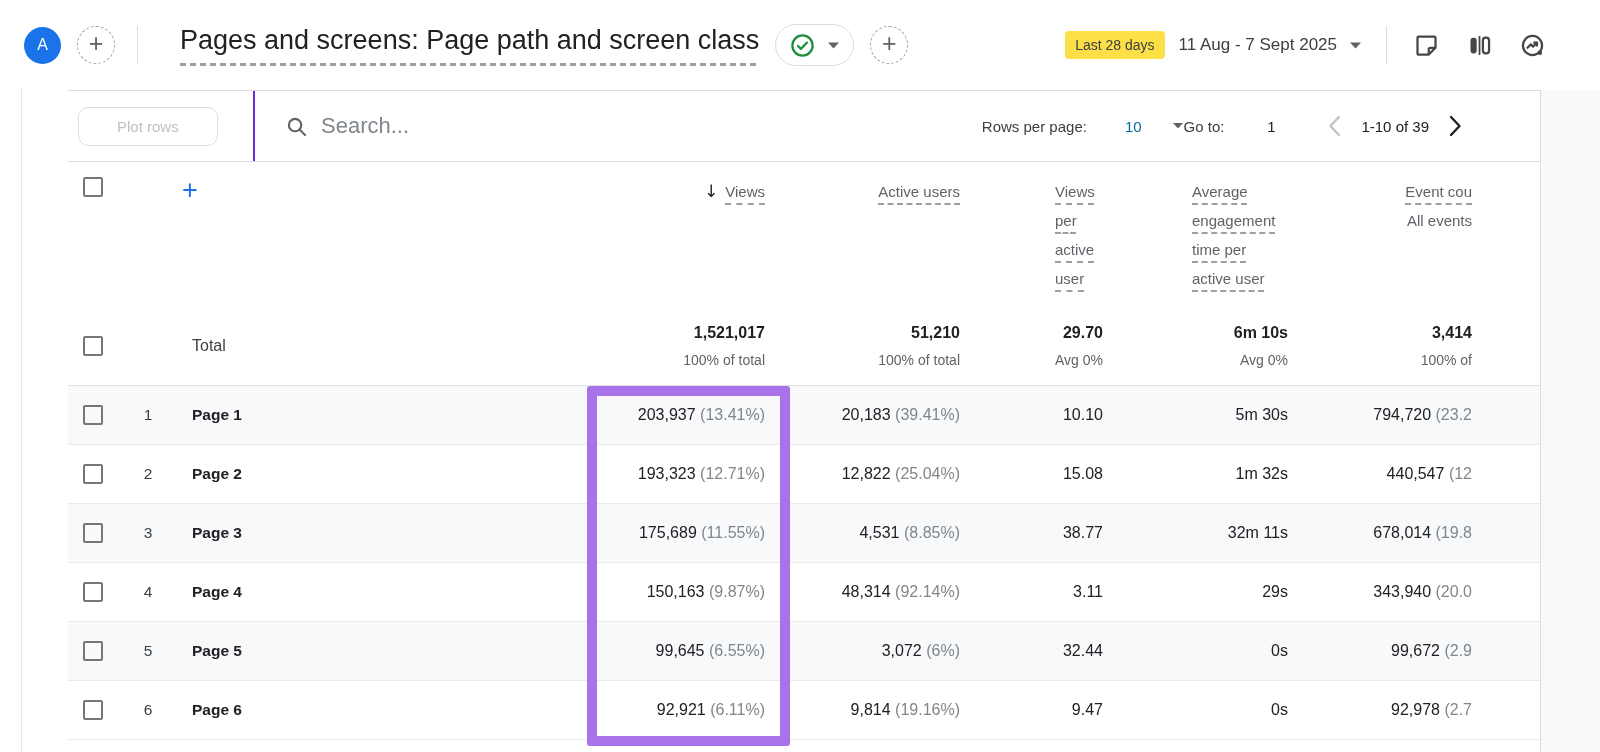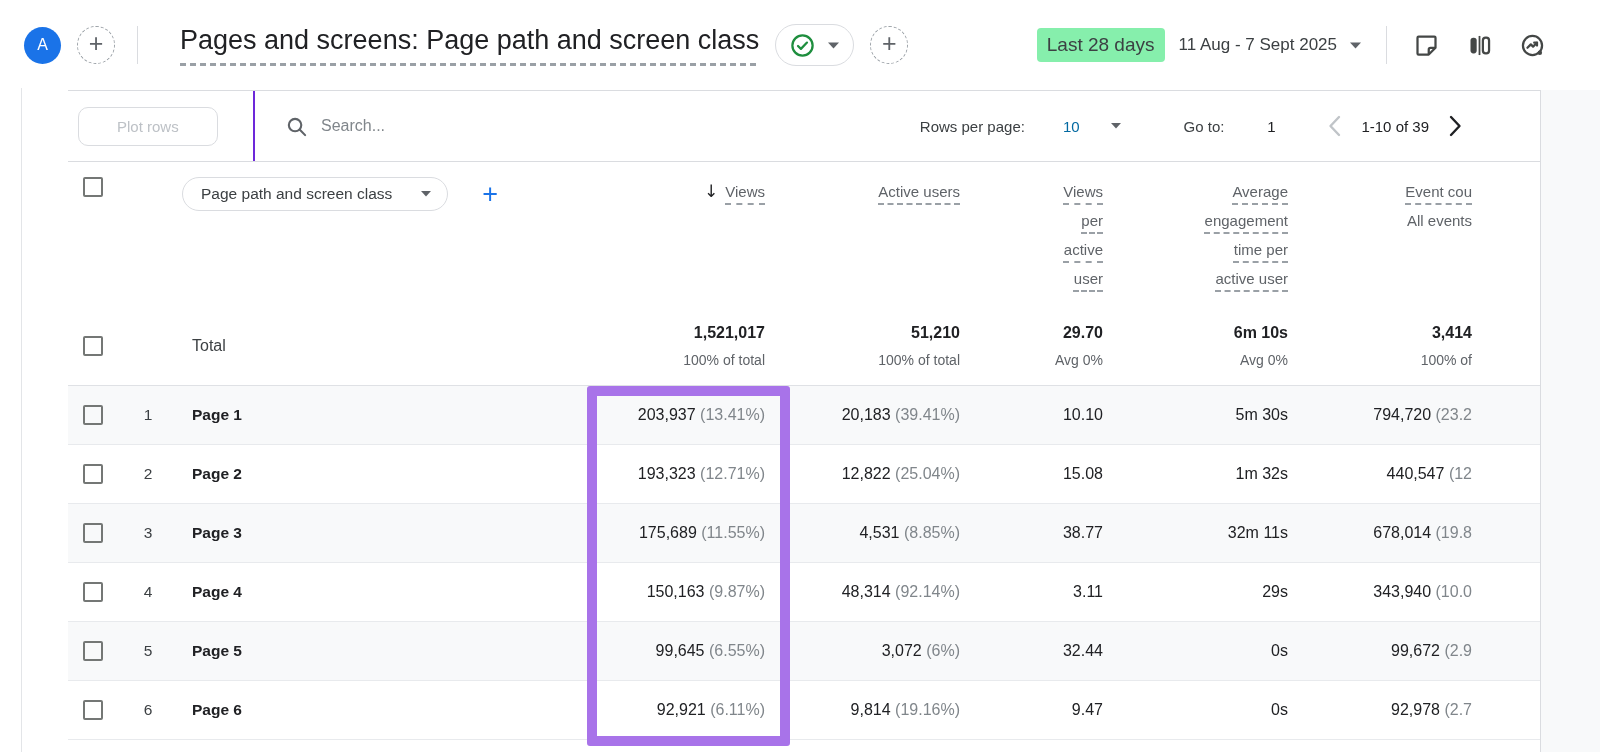--- a/index.html
+++ b/index.html
@@ -21,48 +21,48 @@
                color:#5f6368; font-size:25px; font-weight:300; display:flex; align-items:center;
                justify-content:center; margin-left:16px; flex:0 0 auto; cursor:pointer; line-height:1; padding-bottom:3px;}
   .vdiv { width:1px; height:38px; background:#dadce0; margin-left:22px; flex:0 0 auto; }
   .report-title { margin-left:42px; font-size:27px; color:#202124; position:relative;
                   padding-bottom:10px; white-space:nowrap; cursor:text; }
   .report-title::after { content:""; position:absolute; left:0; right:2px; bottom:0; height:3px;
     background:repeating-linear-gradient(90deg,#9aa0a6 0 6px, transparent 6px 10px); }
   .verify-pill { margin-left:16px; height:42px; border:1px solid #dadce0; border-radius:21px;
                  display:flex; align-items:center; padding:0 13px; gap:11px; cursor:pointer; }
   .top-right { margin-left:auto; margin-right:54px; display:flex; align-items:center; }
-  .chip { background:#86efac; color:#3c4043; font-size:19px; padding:6px 10px; border-radius:4px; }
+  .chip { background:#fde047; color:#3c4043; font-size:14px; padding:6px 10px; border-radius:4px; }
   .date-text { margin-left:14px; font-size:17px; color:#3c4043; white-space:nowrap; }
   .caret-m { margin-left:12px; }
   .top-right .vdiv { margin-left:24px; }
   .tool-icon { margin-left:26px; cursor:pointer; }
 
   
   .left-rail-line { position:absolute; left:21px; top:88px; width:1px; height:664px; background:#e3e5e8; }
   .right-strip { position:absolute; left:1540px; top:90px; width:60px; height:662px;
                  background:#f8f9fa; border-left:1px solid #dadce0; }
 
   
   .panel { position:absolute; left:68px; top:90px; width:1472px; height:662px;
            border-top:1px solid #dadce0; background:#fff; }
 
   .ttoolbar { height:71px; border-bottom:1px solid #dadce0; display:flex; align-items:center; }
   .plotcell { width:187px; height:100%; border-right:2px solid #6d28d9; display:flex; align-items:center; }
   .plot-btn { margin-left:10px; border:1px solid #dadce0; border-radius:10px; background:#fff;
               color:#bdc1c6; font-size:15px; font-family:inherit; padding:10px 38px; cursor:default; }
   .searchcell { display:flex; align-items:center; margin-left:30px; gap:13px; flex:0 1 auto; }
-  .search-input { border:none; outline:none; font-family:inherit; font-size:16px; color:#ec4899; width:320px; }
+  .search-input { border:none; outline:none; font-family:inherit; font-size:22px; color:#ec4899; width:320px; }
   .search-input::placeholder { color:#80868b; }
   .tb-right { margin-left:auto; margin-right:78px; display:flex; align-items:center;
               font-size:15px; color:#3c4043; white-space:nowrap; }
   .tb-val { color:#0369a1; }
   .rpp-val { margin-left:38px; }
   .rpp-caret { margin-left:30px; cursor:pointer; }
-  .goto-label { margin-left:62px; }
+  .goto-label { }
   .goto-input { margin-left:30px; width:34px; border:none; outline:none; font-family:inherit;
                 font-size:15px; color:#202124; text-align:center; background:transparent; }
   .pg-chev { margin-left:40px; cursor:pointer; }
   .pg-range { margin-left:20px; color:#202124; }
   .pg-chev-r { margin-left:20px; cursor:pointer; }
 
   
   .grid { display:grid; grid-template-columns:50px 60px 405px 207px 183px 143px 185px 171px 1fr; }
   .cell { min-width:0; }
   .c1 { display:flex; justify-content:center; }
@@ -78,21 +78,21 @@
   .thead { height:145px; padding-top:15px; align-items:start; font-size:15px; color:#5f6368; }
   .dim-zone { display:flex; align-items:center; gap:34px; padding-left:4px; }
   .dim-pill { border:1px solid #dadce0; border-radius:18px; height:34px; display:flex;
               align-items:center; padding:0 15px 0 18px; gap:28px; font-size:15.5px;
               color:#3c4043; cursor:pointer; white-space:nowrap; }
   .add-metric { color:#1a73e8; font-size:27px; font-weight:400; cursor:pointer; line-height:1; }
   .hcell { line-height:29px; cursor:pointer; }
   .h-label { text-decoration-line:underline; text-decoration-style:dashed;
              text-decoration-color:#9aa0a6; text-decoration-thickness:1.5px;
              text-underline-offset:6px; }
-  .h-wrap { display:inline-block; text-align:right; }
+  .h-wrap { display:inline-block; text-align:left; }
   .w-vpu { width:48px; }
   .w-aet { width:96px; }
   .sort-arrow { color:#202124; font-size:17px; margin-right:7px;
                 font-family:"DejaVu Sans", sans-serif; }
   .h-sub { color:#5f6368; font-size:15px; line-height:29px; }
 
   
   .trow-total { height:79px; align-items:center; border-bottom:1px solid #dfe1e5; }
   .total-label { font-size:16px; color:#3c4043; }
   .tot-val { font-size:16px; font-weight:bold; color:#202124; }
@@ -207,28 +207,20 @@
       </span>
     </div>
   </div>
 
   <div class="grid thead">
     <span class="cell c1">
         <span class="checkbox"></span>
       </span>
     <span class="cell c2"></span>
     <span class="cell c3 dim-zone">
-      <span class="dim-pill">
-        <span>Page path and screen class</span>
-        <span>
-          <svg width="12" height="8" viewBox="0 0 12 8">
-              <path d="M1 1l5 5.5L11 1z" fill="#5f6368"></path>
-            </svg>
-        </span>
-      </span>
       <span class="add-metric">+</span>
     </span>
     <span class="cell c4 hcell"><span class="sort-arrow">↓</span><span class="h-label">Views</span></span>
     <span class="cell c5 hcell"><span class="h-label">Active users</span></span>
     <span class="cell c6 hcell"><span class="h-label h-wrap w-vpu">Views per active user</span></span>
     <span class="cell c7 hcell"><span class="h-label h-wrap w-aet">Average engagement time per active user</span></span>
     <span class="cell c8 hcell">
       <div class="h-label">Event cou</div>
       <div class="h-sub">All events</div>
     </span>
@@ -305,21 +297,21 @@
   <div class="grid trow">
     <span class="cell c1">
           <span class="checkbox"></span>
         </span>
     <span class="cell c2">4</span>
     <span class="cell c3 rowname">Page 4</span>
     <span class="cell c4"><span class="val">150,163</span> <span class="pct">(9.87%)</span></span>
     <span class="cell c5"><span class="val">48,314</span> <span class="pct">(92.14%)</span></span>
     <span class="cell c6"><span class="val">3.11</span></span>
     <span class="cell c7"><span class="val">29s</span></span>
-    <span class="cell c8"><span class="val">343,940</span> <span class="pct">(10.0</span></span>
+    <span class="cell c8"><span class="val">343,940</span> <span class="pct">(20.0</span></span>
   </div>
 
   <div class="grid trow">
     <span class="cell c1">
           <span class="checkbox"></span>
         </span>
     <span class="cell c2">5</span>
     <span class="cell c3 rowname">Page 5</span>
     <span class="cell c4"><span class="val">99,645</span> <span class="pct">(6.55%)</span></span>
     <span class="cell c5"><span class="val">3,072</span> <span class="pct">(6%)</span></span>

